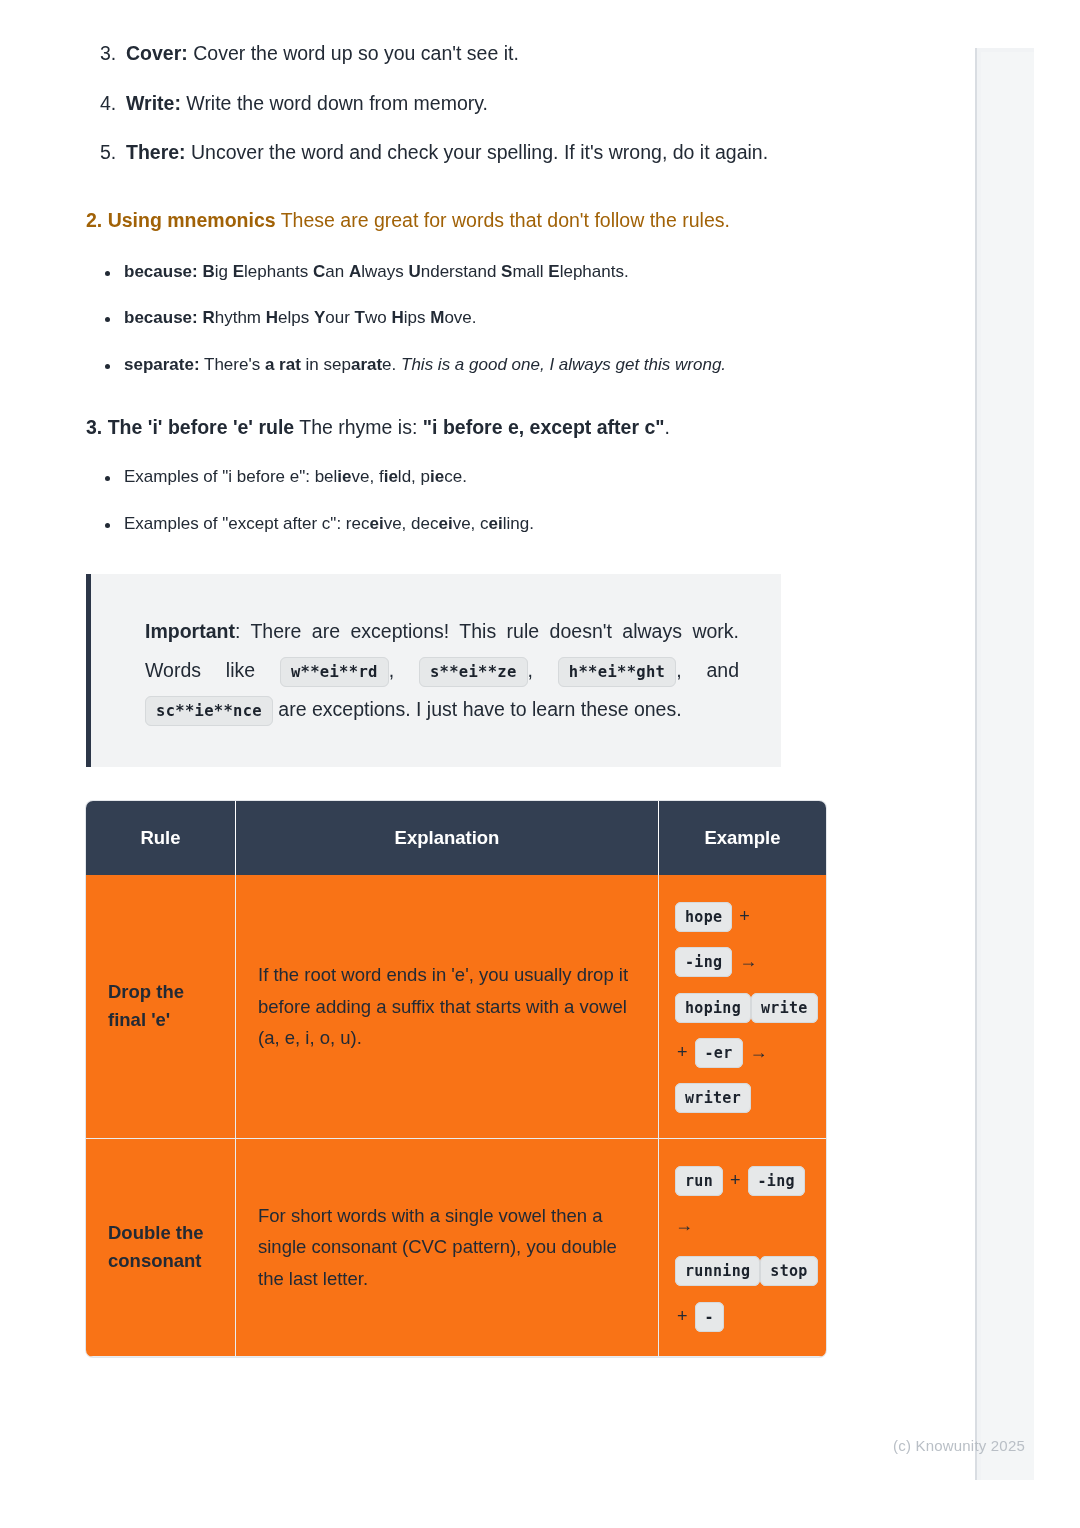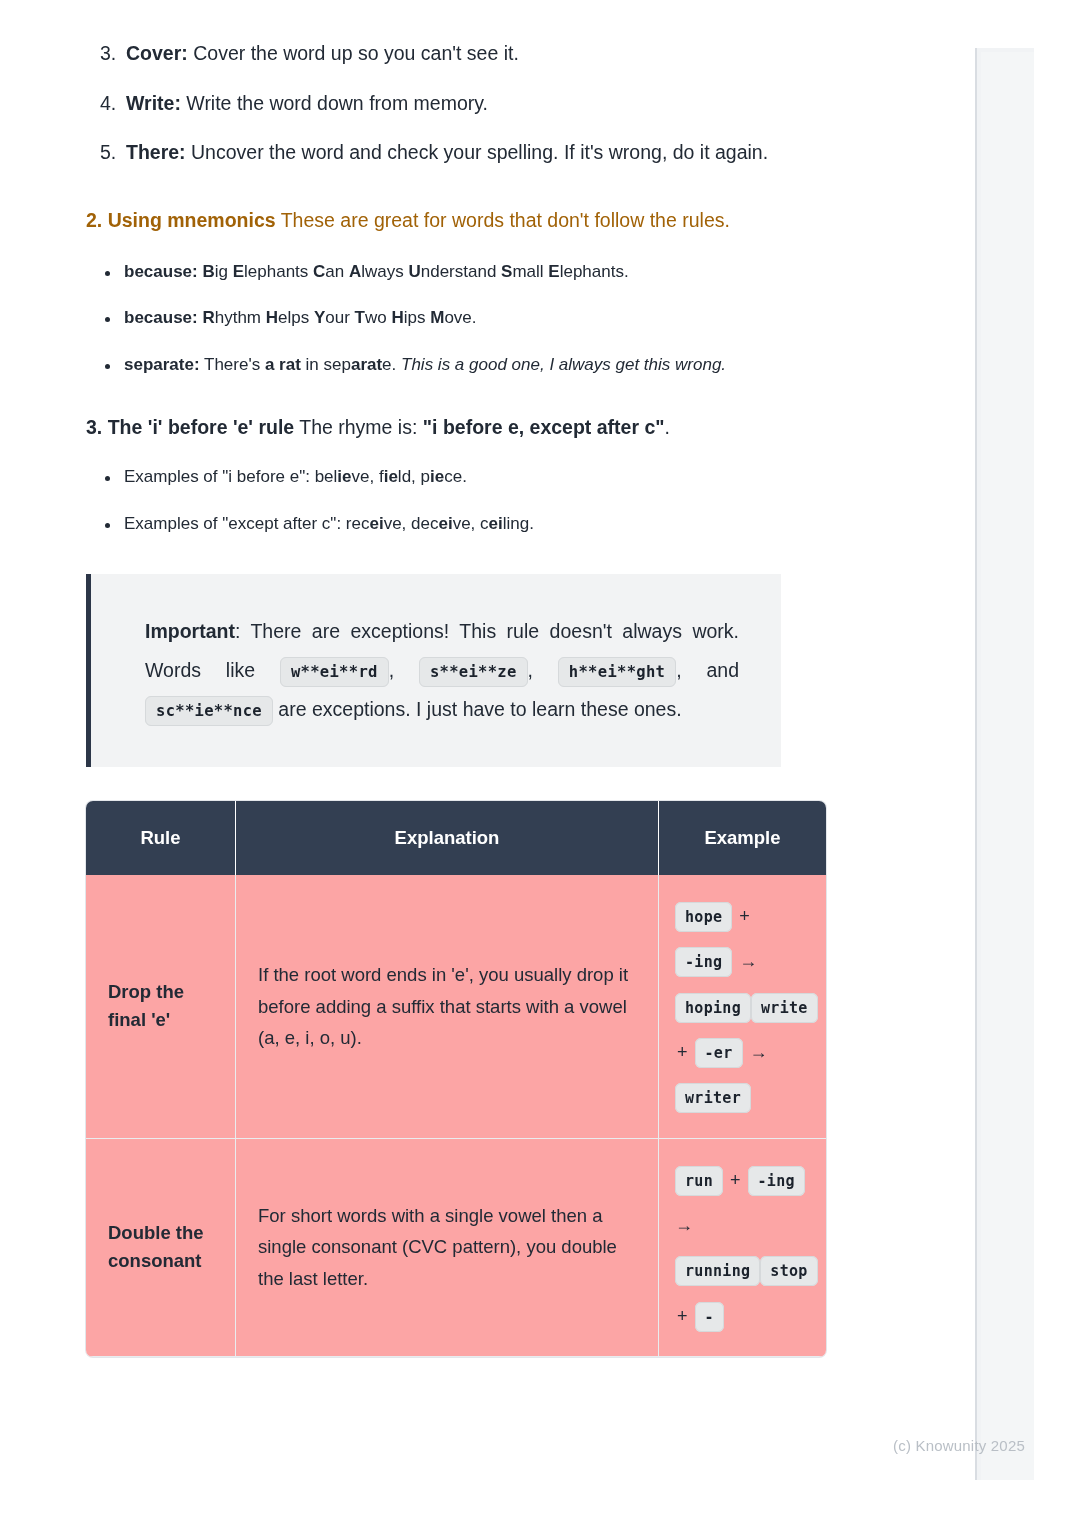--- a/index.html
+++ b/index.html
@@ -181,21 +181,21 @@
   table.rules col.c-exam { width: 167px; }
 
   table.rules tbody td {
     border-right: 1px solid #e9ecef;
     border-bottom: 1px solid #e9ecef;
     padding: 22px 22px;
     vertical-align: middle;
     font-size: 18.5px;
     line-height: 1.72;
     color: #222a35;
-    background: #fca5a5;
+    background: #f97316;
   }
   table.rules tbody td:last-child { border-right: none; }
   table.rules tbody td.rule-cell {
     font-weight: 700;
     line-height: 1.55;
   }
   table.rules tbody td.example-cell {
     padding: 18px 16px;
     line-height: 2.45;
     vertical-align: middle;

